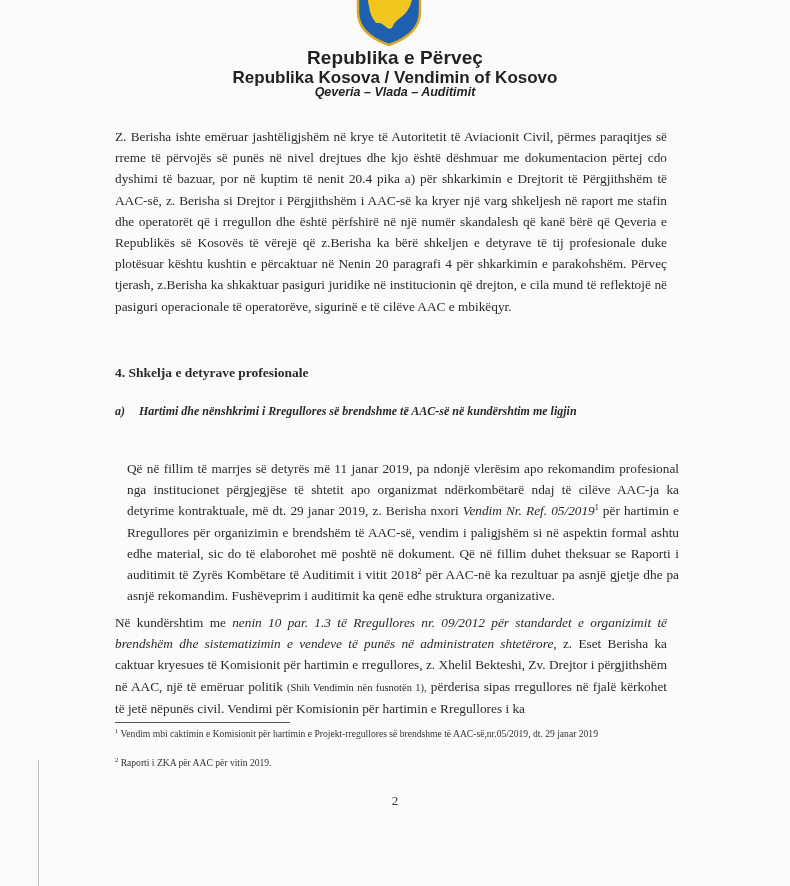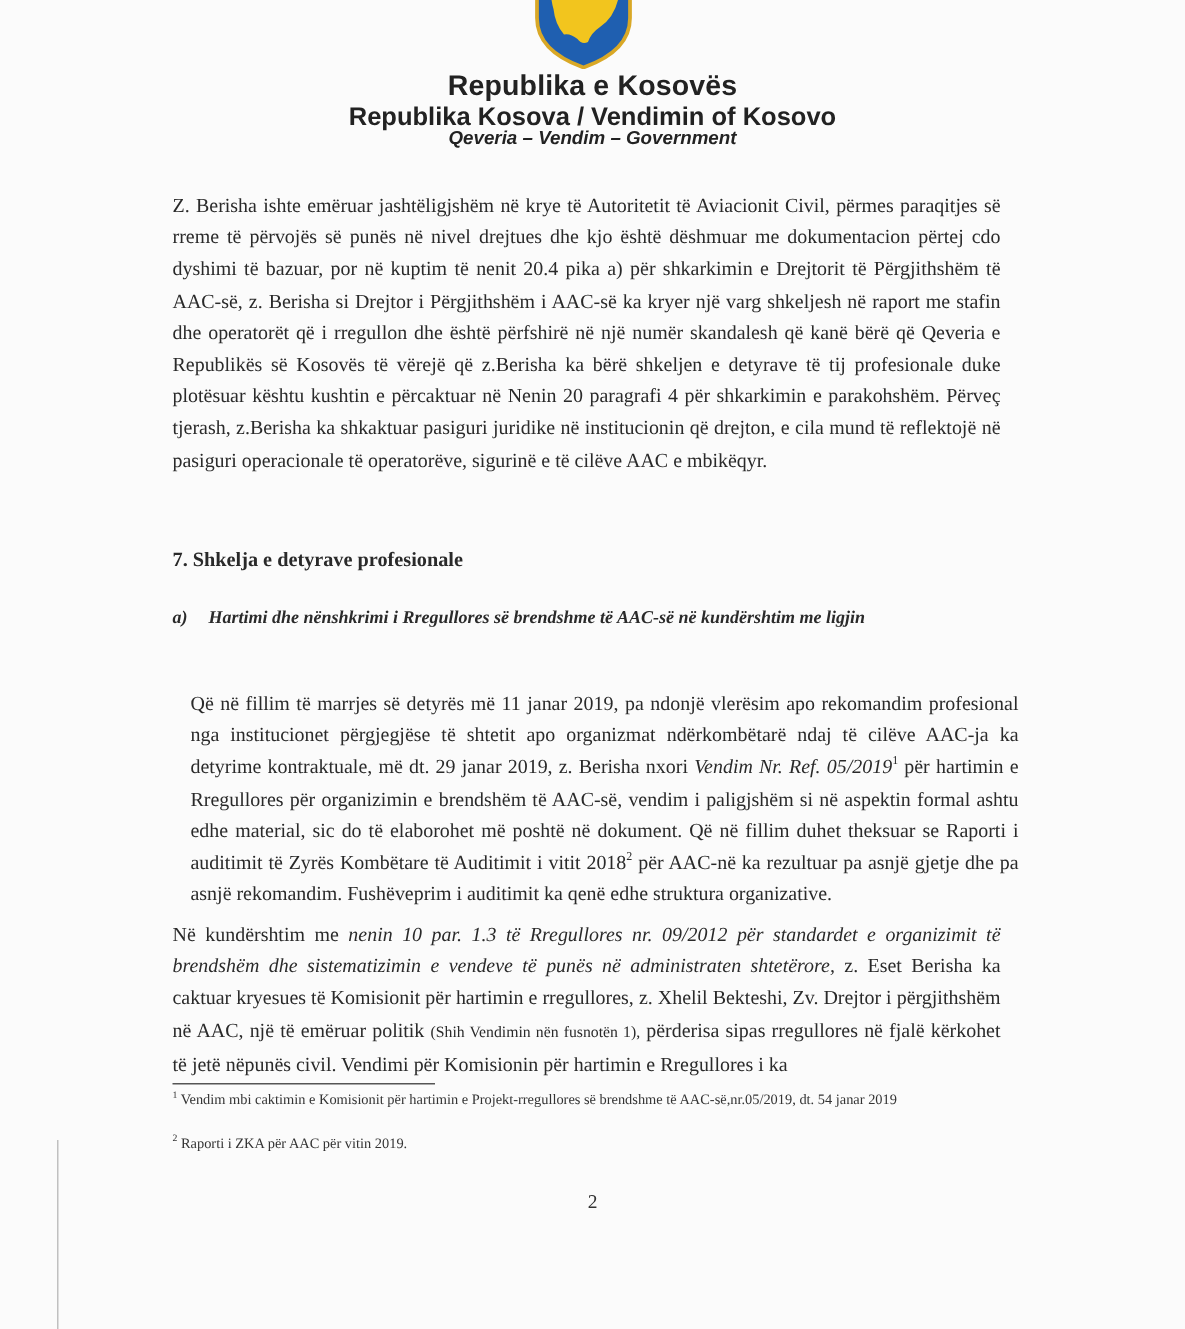--- a/index.html
+++ b/index.html
@@ -66,39 +66,39 @@
   }
 </style>
 </head>
 <body>
 
 <svg class="emblem" viewBox="0 0 70 64">
   <path d="M4 0 L66 0 L66 30 Q66 52 35 63 Q4 52 4 30 Z" fill="#1f5fb0" stroke="#d9a826" stroke-width="2.5"></path>
   <path d="M14 0 L56 0 L58 18 Q55 30 46 36 Q40 40 38 46 Q34 48 31 44 Q26 40 22 41 Q16 34 15 24 Q12 14 14 0 Z" fill="#f2c51e"></path>
 </svg>
 
-<div class="hdr hdr1">Republika e Kosovës</div>
+<div class="hdr hdr1">Republika e Përveç</div>
 <div class="hdr hdr2">Republika Kosova / Vendimin of Kosovo</div>
-<div class="hdr hdr3">Qeveria – Vendim – Government</div>
+<div class="hdr hdr3">Qeveria – Vlada – Auditimit</div>
 
 <p class="para para1" style="margin:0;">Z. Berisha ishte emëruar jashtëligjshëm në krye të Autoritetit të Aviacionit Civil, përmes paraqitjes së rreme të përvojës së punës në nivel drejtues dhe kjo është dëshmuar me dokumentacion përtej cdo dyshimi të bazuar, por në kuptim të nenit 20.4 pika a) për shkarkimin e Drejtorit të Përgjithshëm të AAC-së, z. Berisha si Drejtor i Përgjithshëm i AAC-së ka kryer një varg shkeljesh në raport me stafin dhe operatorët që i rregullon dhe është përfshirë në një numër skandalesh që kanë bërë që Qeveria e Republikës së Kosovës të vërejë që z.Berisha ka bërë shkeljen e detyrave të tij profesionale duke plotësuar kështu kushtin e përcaktuar në Nenin 20 paragrafi 4 për shkarkimin e parakohshëm. Përveç tjerash, z.Berisha ka shkaktuar pasiguri juridike  në institucionin që drejton, e cila mund të reflektojë në pasiguri operacionale të operatorëve, sigurinë e të cilëve AAC e mbikëqyr.</p>
 
-<div class="sec-title">7. Shkelja e detyrave profesionale</div>
+<div class="sec-title">4. Shkelja e detyrave profesionale</div>
 
 <div class="subsec">
   <span class="lbl">a)</span><span class="txt">Hartimi dhe nënshkrimi i Rregullores së brendshme të AAC-së në kundërshtim me ligjin</span>
 </div>
 
 <p class="para para2" style="margin:12px;">
   <span>Që në fillim të marrjes së detyrës më 11 janar 2019, pa ndonjë vlerësim apo rekomandim profesional nga institucionet përgjegjëse të shtetit apo organizmat ndërkombëtarë ndaj të cilëve AAC-ja ka detyrime kontraktuale, më dt. 29 janar 2019, z. Berisha nxori </span><i class="it">Vendim Nr. Ref. 05/2019</i><sup>1</sup><span> për hartimin e Rregullores për organizimin e brendshëm të AAC-së, vendim i paligjshëm si në aspektin formal ashtu edhe material, sic do të elaborohet më poshtë në dokument. Që në fillim duhet theksuar se Raporti i auditimit të Zyrës Kombëtare të Auditimit i vitit 2018</span><sup>2</sup><span> për  AAC-në ka rezultuar pa asnjë gjetje dhe pa asnjë rekomandim. Fushëveprim i auditimit ka qenë edhe struktura organizative.</span>
 </p>
 
 <p class="para para3" style="margin:0;">
   <span>Në kundërshtim me </span><i class="it">nenin 10 par. 1.3 të Rregullores nr. 09/2012 për standardet e organizimit të brendshëm dhe sistematizimin e vendeve të punës në administraten shtetërore,</i><span> z. Eset Berisha ka caktuar kryesues të Komisionit për hartimin e rregullores, z. Xhelil Bekteshi, Zv. Drejtor i përgjithshëm në AAC, një të emëruar politik </span><span class="small-it">(Shih Vendimin nën fusnotën 1),</span><span> përderisa sipas rregullores në fjalë kërkohet të jetë nëpunës civil. Vendimi për Komisionin për hartimin e Rregullores i ka</span>
 </p>
 
 <div class="fn-sep"></div>
-<div class="fn fn1"><sup>1</sup><span> Vendim mbi caktimin e Komisionit për hartimin e Projekt-rregullores së brendshme të AAC-së,nr.05/2019, dt. 54 janar 2019</span></div>
+<div class="fn fn1"><sup>1</sup><span> Vendim mbi caktimin e Komisionit për hartimin e Projekt-rregullores së brendshme të AAC-së,nr.05/2019, dt. 29 janar 2019</span></div>
 <div class="fn fn2"><sup>2</sup><span> Raporti i ZKA për AAC për vitin 2019.</span></div>
 
 <div class="page-num">2</div>
 
 <div class="scan-line"></div>
 
 </body></html>

